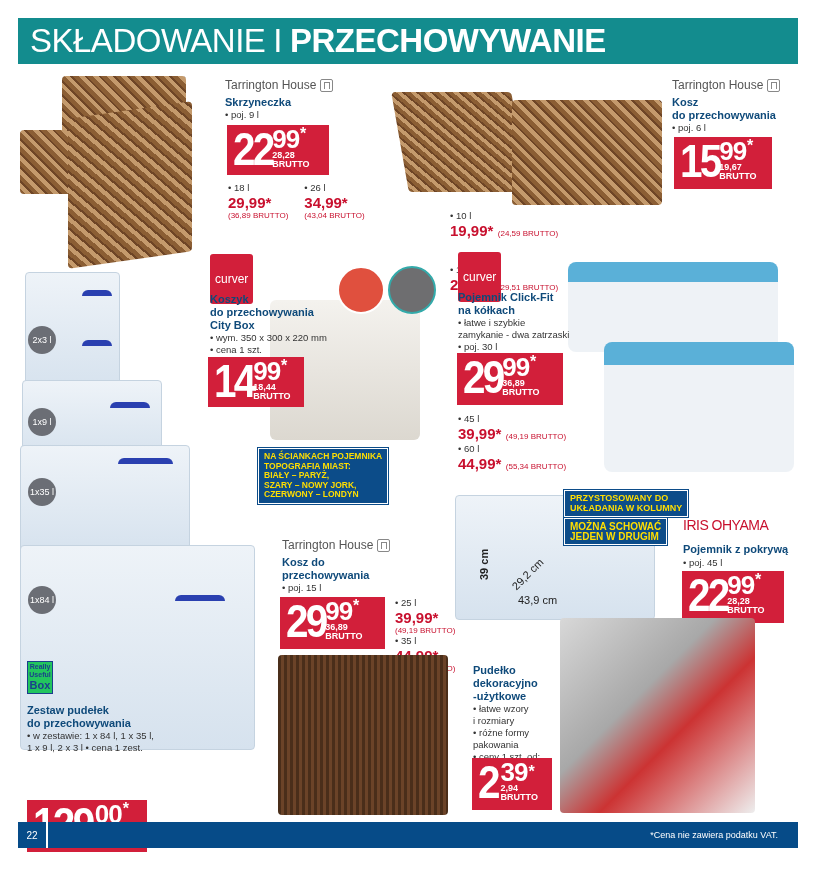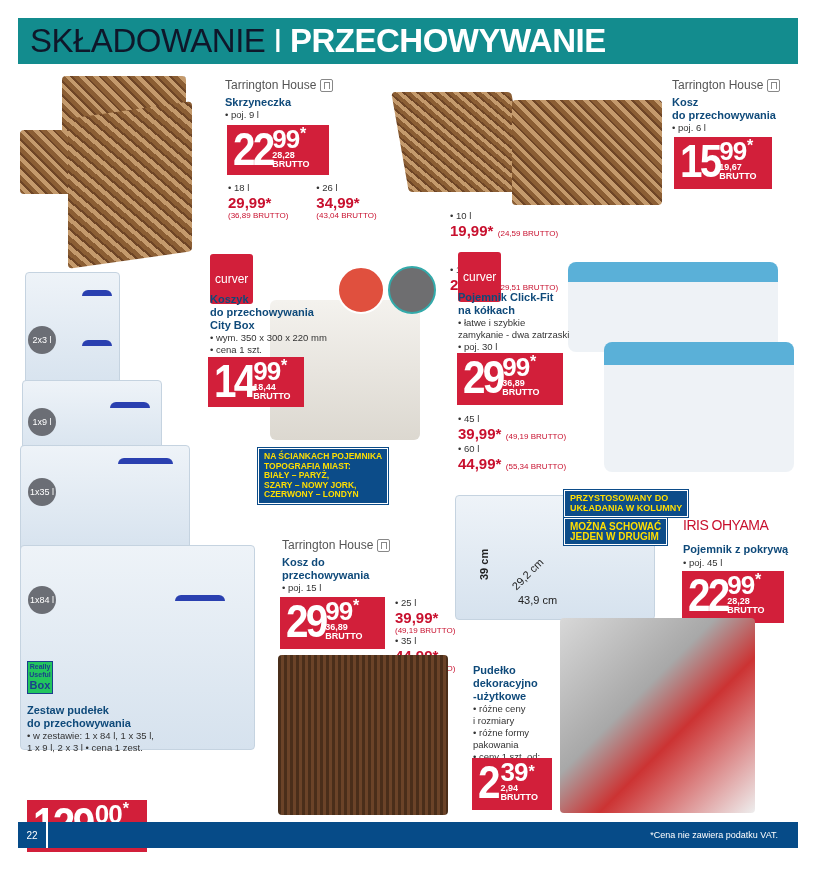--- a/index.html
+++ b/index.html
@@ -1,19 +1,19 @@
 <!DOCTYPE html>
 <html><head>
 <meta charset="utf-8">
 <style>
   * { box-sizing: border-box; margin: 0; padding: 0; }
   body { width: 813px; height: 869px; background: #fff; font-family: "Liberation Sans", sans-serif; position: relative; overflow: hidden; }
   .abs { position: absolute; }
   .header { left: 18px; top: 18px; width: 780px; height: 46px; background: #138c8e; color: #fff; display: flex; align-items: center; padding-left: 12px; font-size: 33px; letter-spacing: -0.5px; }
-  .header .light { font-weight: 300; color: #0f172a; }
+  .header .light { font-weight: 300; color: #ffffff; }
   .header .sep { margin: 0 8px; font-weight: 300; }
   .header .bold { font-weight: 700; }
   .brand { font-size: 12px; color: #555; display: flex; align-items: center; gap: 4px; }
   .brand-icon { width: 13px; height: 13px; border: 1.5px solid #888; border-radius: 2px; position: relative; display: inline-block; }
   .brand-icon::after { content: ""; position: absolute; left: 3px; top: 2px; width: 4px; height: 6px; border: 1px solid #888; border-bottom: none; }
   .ptitle { color: #0f4a7a; font-weight: 700; font-size: 11px; line-height: 13px; }
   .pdesc { color: #333; font-size: 9.5px; line-height: 12px; }
   .price-box { background: #d21f3a; color: #fff; font-weight: 700; display: flex; align-items: flex-start; padding: 2px 6px; font-family: "Liberation Sans", sans-serif; }
   .price-big { font-size: 46px; line-height: 44px; letter-spacing: -3px; transform: scaleX(0.88); transform-origin: left; }
   .price-right { display: flex; flex-direction: column; margin-left: -6px; }
@@ -58,21 +58,21 @@
   <span class="price-big">22</span>
   <div class="price-right">
     <div style="display:flex;">
         <span class="price-cents">99</span>
         <span class="price-star">*</span>
       </div>
     <span class="price-brutto">28,28</span>
     <span class="price-brutto">BRUTTO</span>
   </div>
 </div>
-<div class="abs" style="left:228px;top:182px;display:flex;gap:28px;">
+<div class="abs" style="left:228px;top:182px;display:flex;gap:16px;">
   <div>
     <div class="pdesc">• 18 l</div>
     <div class="var-price">29,99*</div>
     <div class="var-brutto">(36,89 BRUTTO)</div>
   </div>
   <div>
     <div class="pdesc">• 26 l</div>
     <div class="var-price">34,99*</div>
     <div class="var-brutto">(43,04 BRUTTO)</div>
   </div>
@@ -273,21 +273,21 @@
 </div>
 <div class="abs wicker-dark" style="left:278px;top:655px;width:170px;height:160px;"></div>
 
 <div class="abs" style="left:560px;top:618px;width:195px;height:195px;background:linear-gradient(135deg,#d8d8d8,#a8a8a8 40%,#c33 60%,#eee);border-radius:4px;"></div>
 <div class="abs" style="left:473px;top:664px;">
   <div class="ptitle">
     <div>Pudełko</div>
     <div>dekoracyjno</div>
     <div>-użytkowe</div>
   </div>
-  <div class="pdesc">• różne ceny</div>
+  <div class="pdesc">• łatwe wzory</div>
   <div class="pdesc">i rozmiary</div>
   <div class="pdesc">• różne formy</div>
   <div class="pdesc">pakowania</div>
   <div class="pdesc">• ceny 1 szt. od:</div>
 </div>
 <div class="abs price-box" style="left:472px;top:758px;width:80px;height:52px;">
   <span class="price-big">2</span>
   <div class="price-right" style="margin-left:0;">
     <div style="display:flex;align-items:center;">
         <span class="price-cents">39</span>

